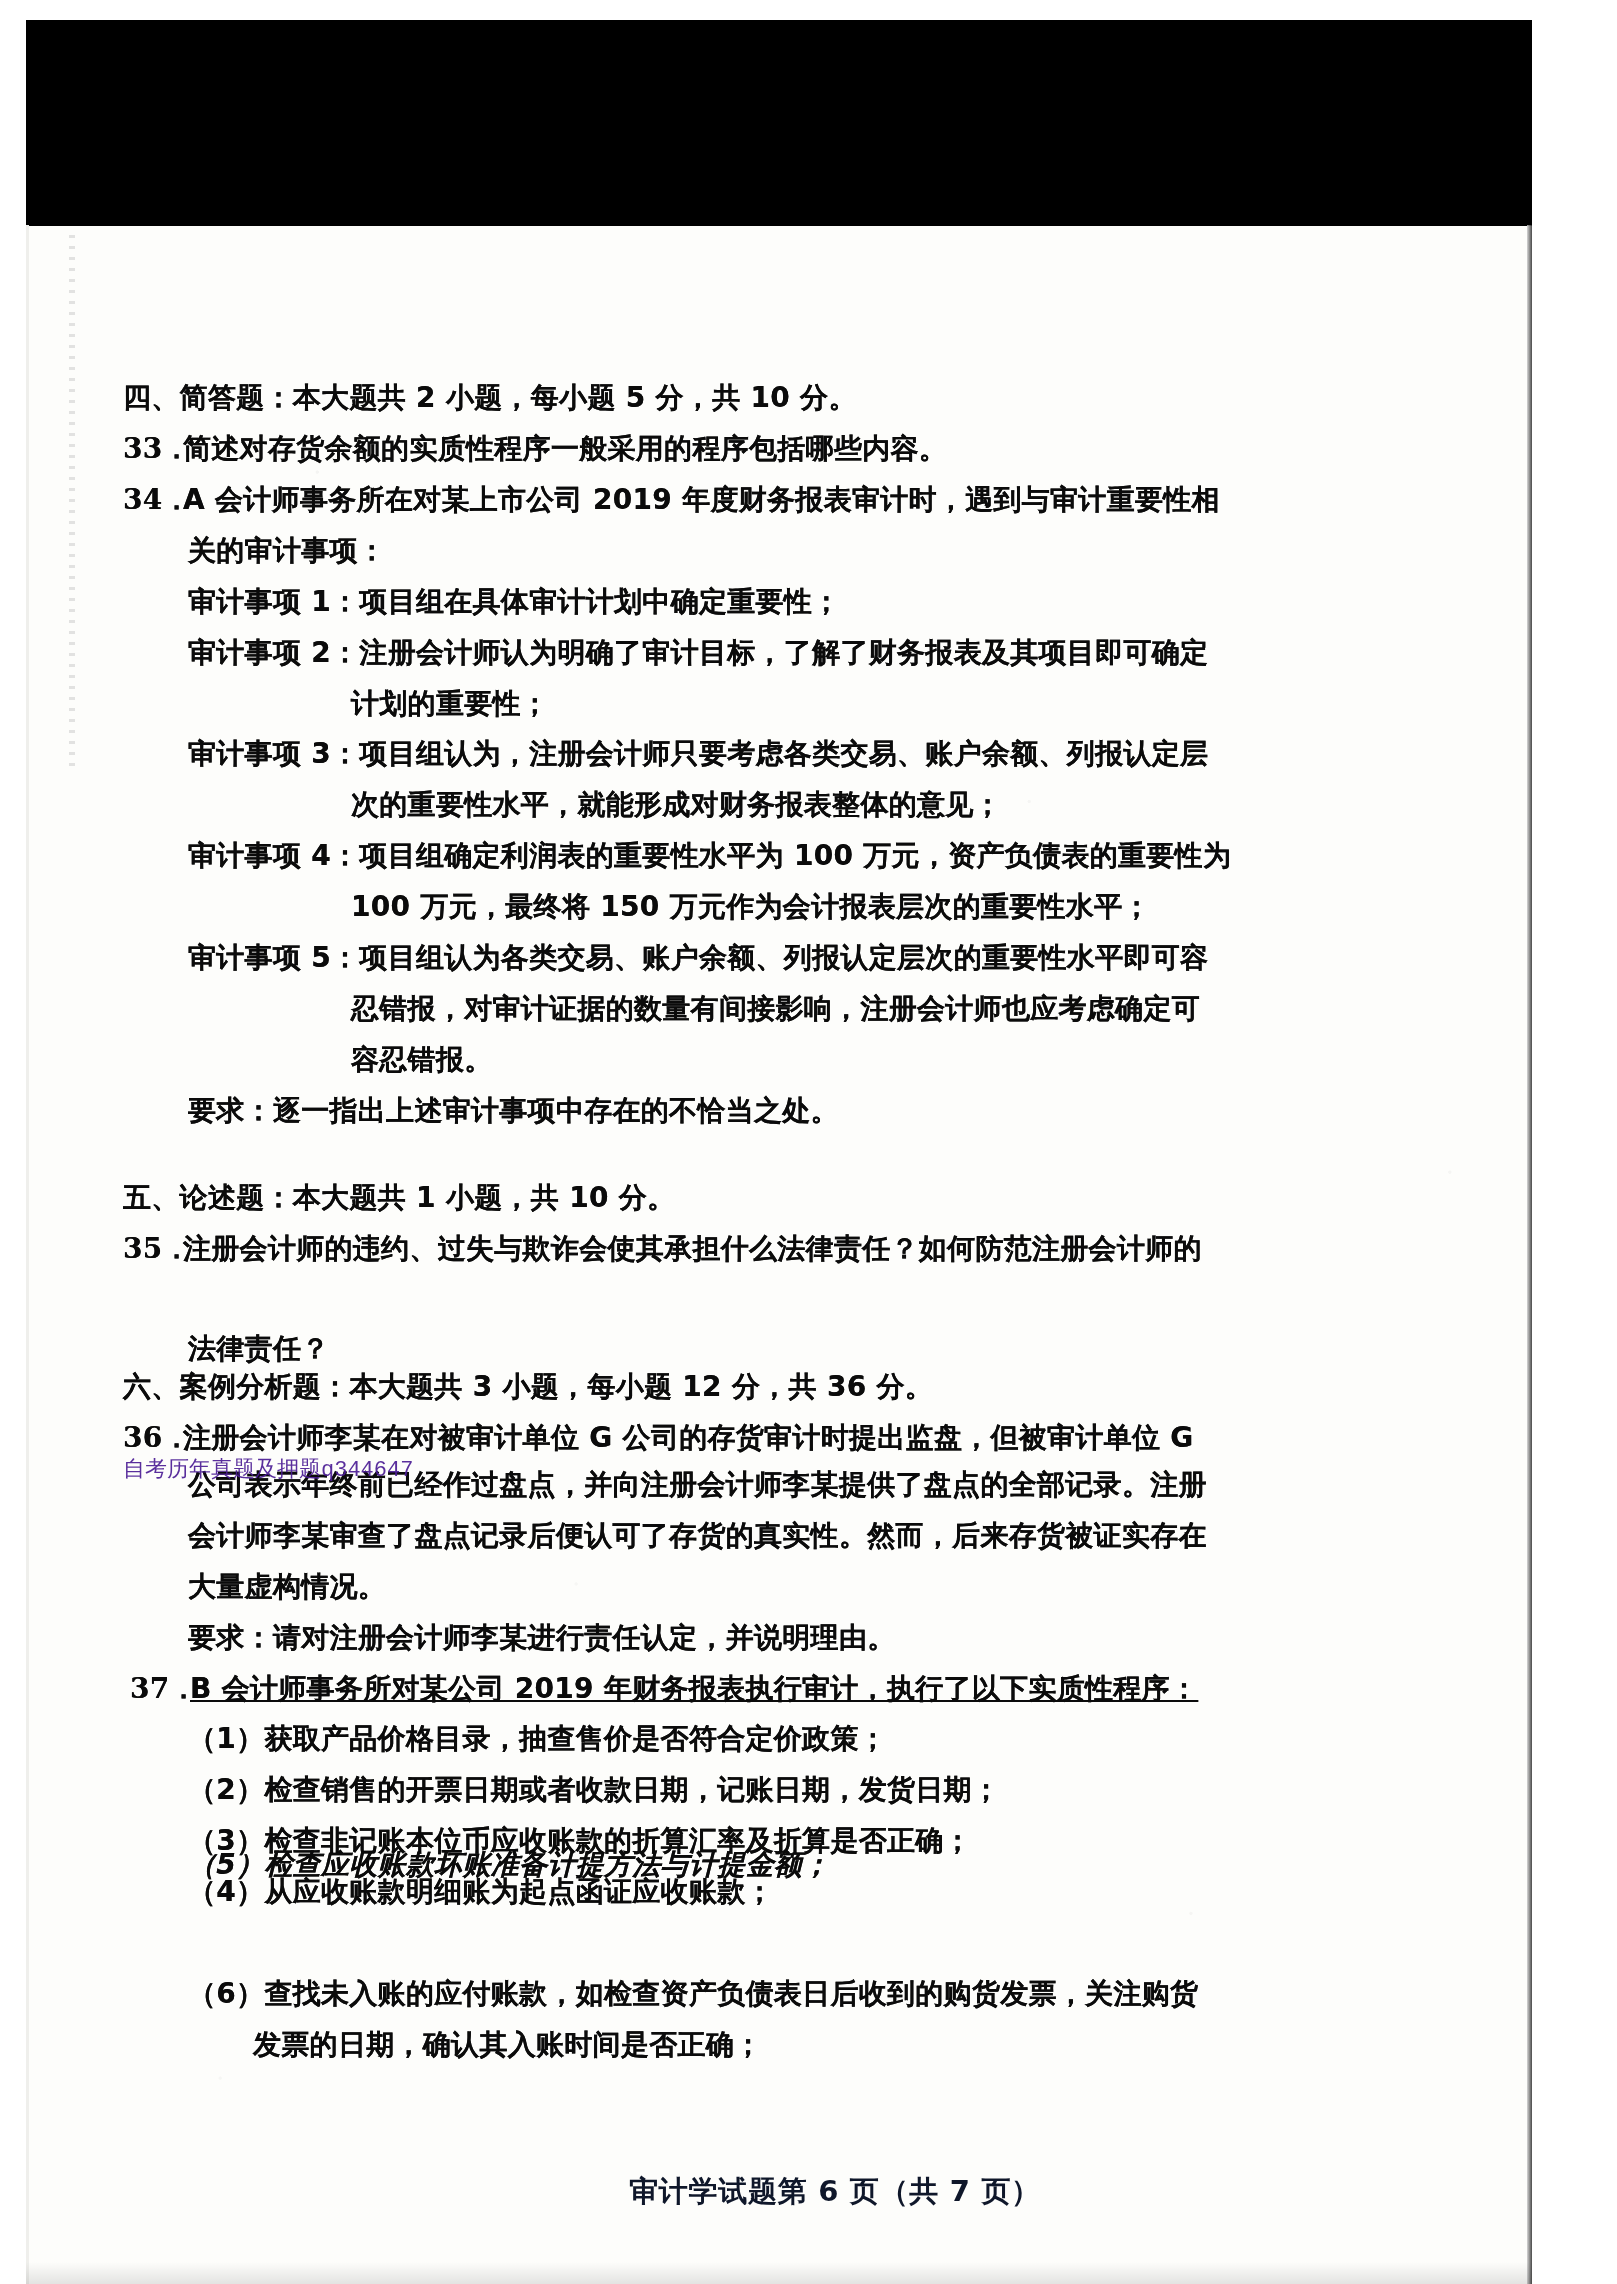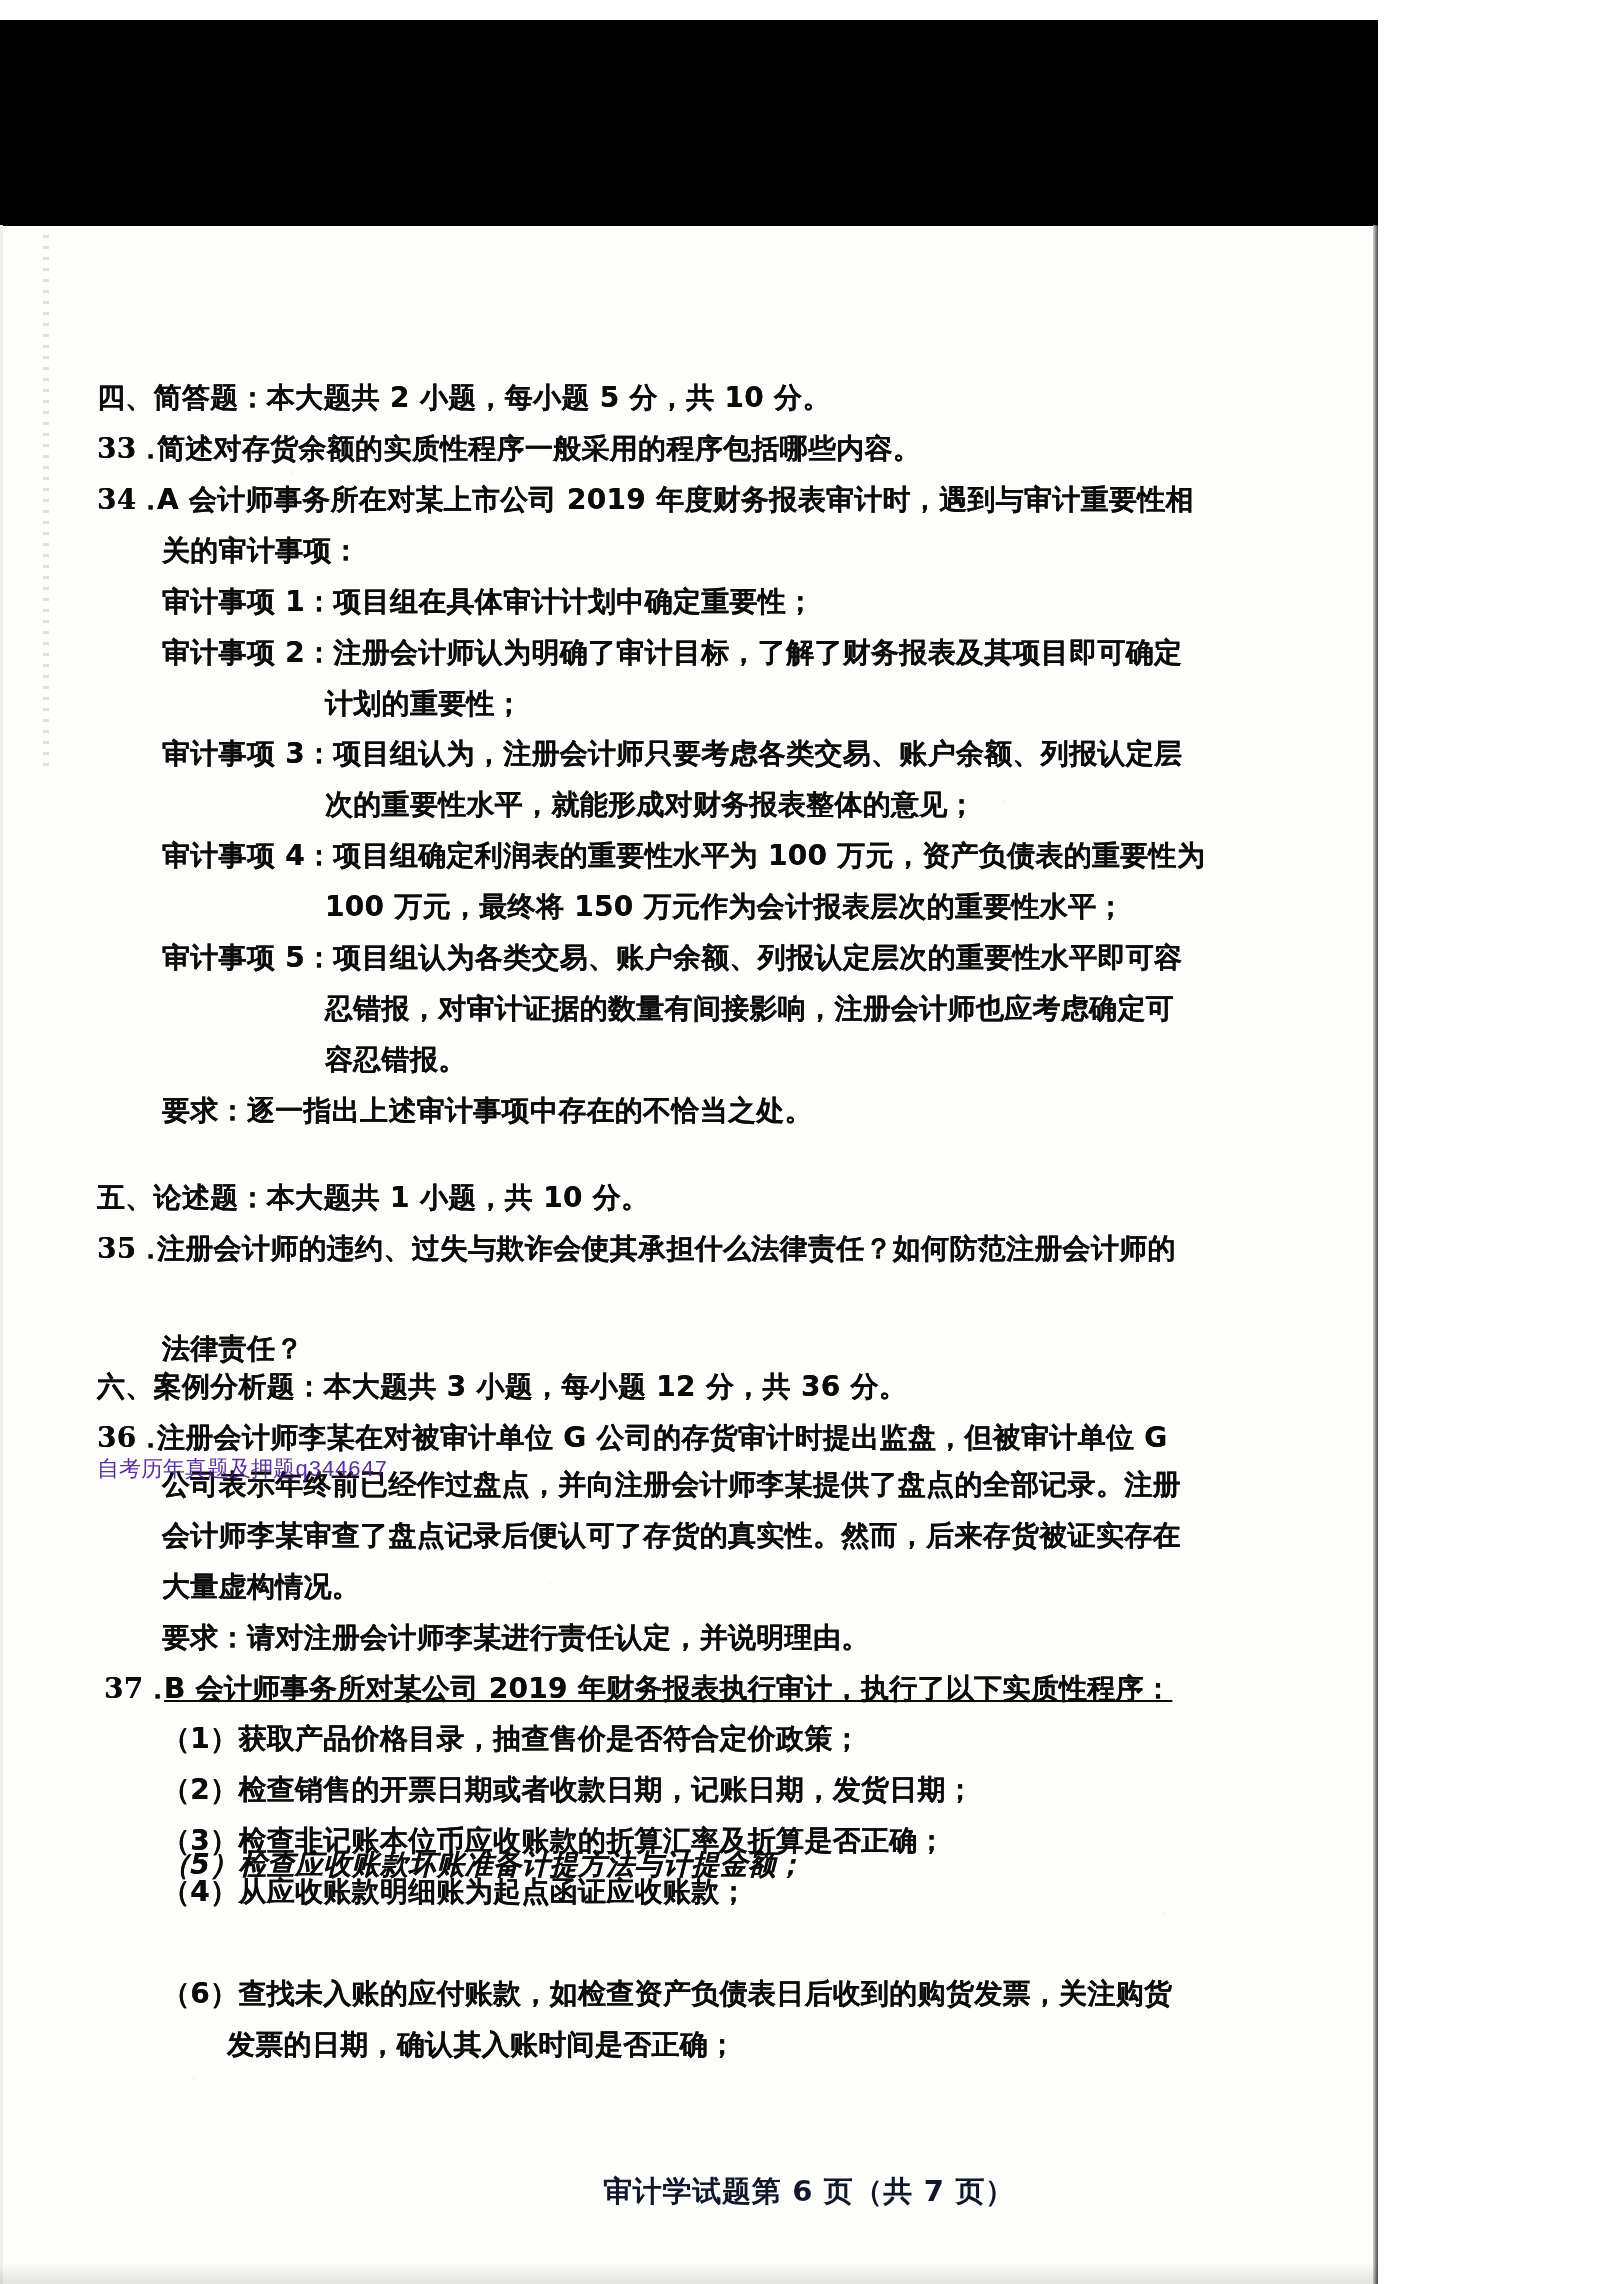--- a/index.html
+++ b/index.html
@@ -5,24 +5,25 @@
 <style>
   html,body{margin:0;padding:0;}
   body{
     width:1618px;
     background:#ffffff;
     font-family:"DejaVu Sans","Liberation Sans",sans-serif;
     -webkit-font-smoothing:none;
   }
   .page{
     position:relative;
-    width:1378px;
+    width:1506px;
     height:2284px;
     background:#fdfdfb;
     overflow:hidden;
+    margin-left:26px;
   }
   
   .top-white{
     position:absolute;left:0;top:0;width:1618px;height:19.6px;background:#ffffff;
   }
   .top-black{
     position:absolute;left:0;top:19.6px;width:1618px;height:206px;background:#000000;
   }
   .edge-right{
     position:absolute;right:0;top:225px;width:4.6px;height:2059px;

